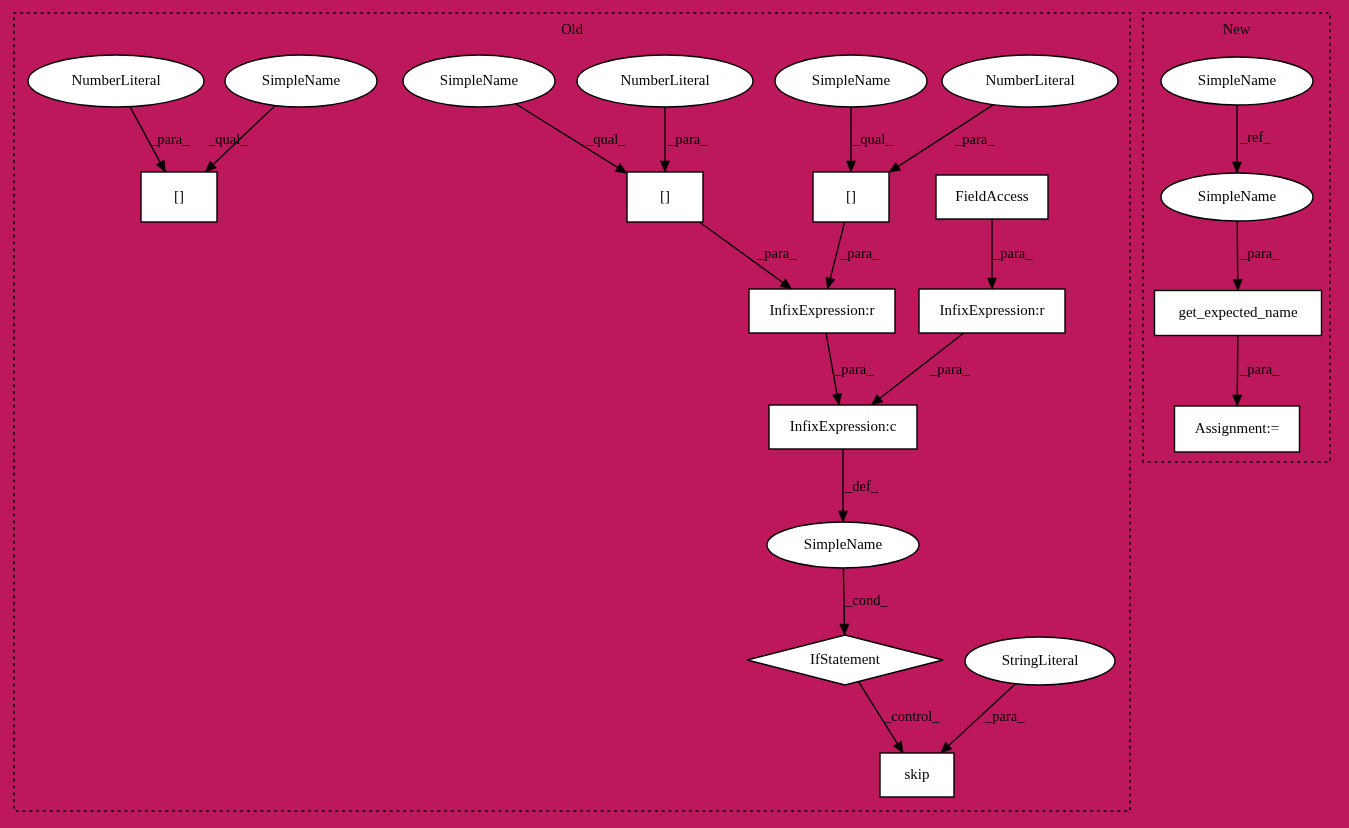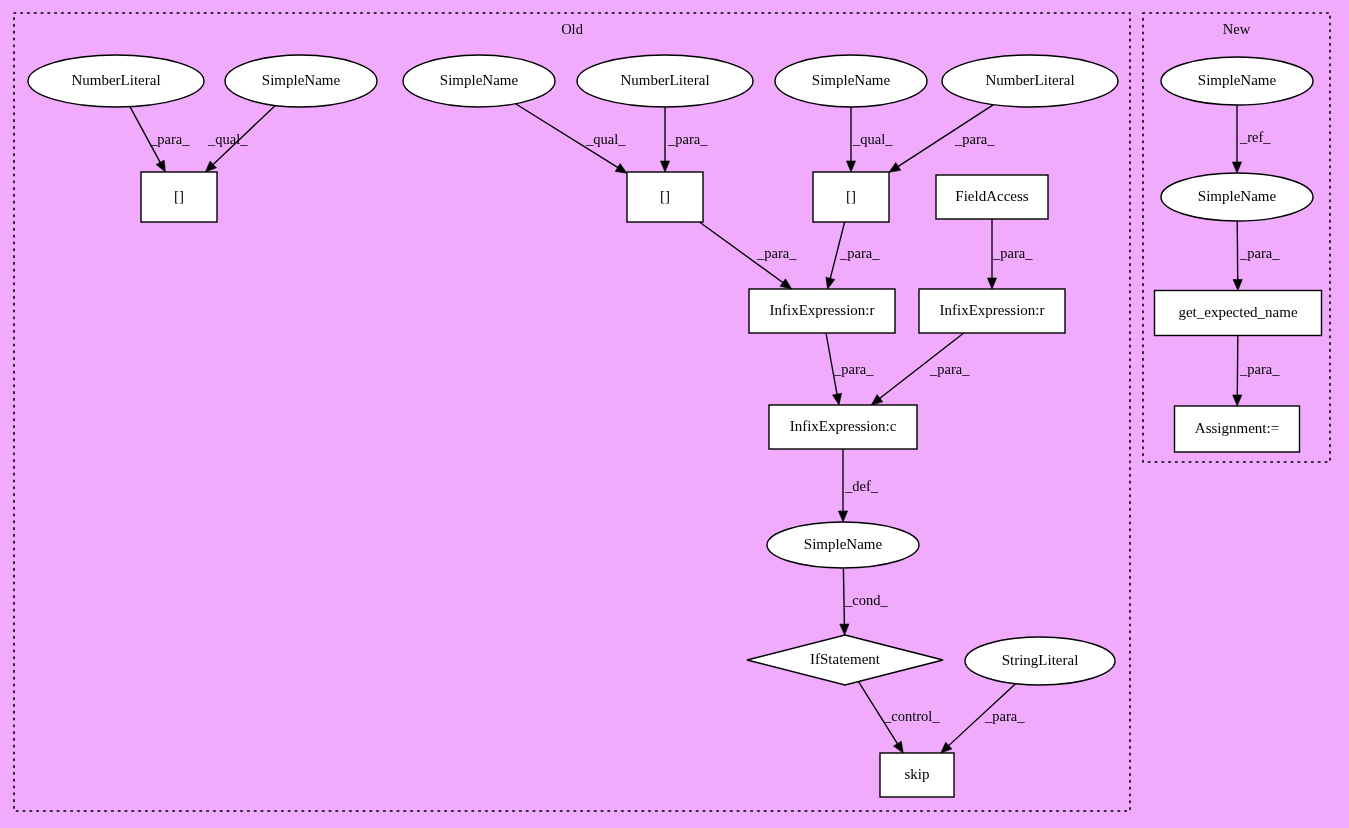--- a/index.html
+++ b/index.html
@@ -4,21 +4,21 @@
 <style>
   html, body {
     margin: 0;
     padding: 0;
     background: #ffffff;
   }
   #stage {
     position: relative;
     width: 1349px;
     height: 828px;
-    background: #f0abfc;
+    background: #be185d;
     overflow: hidden;
     font-family: "Liberation Serif", "DejaVu Serif", serif;
   }
   svg#graph {
     position: absolute;
     left: 0;
     top: 0;
     width: 1349px;
     height: 828px;
   }

